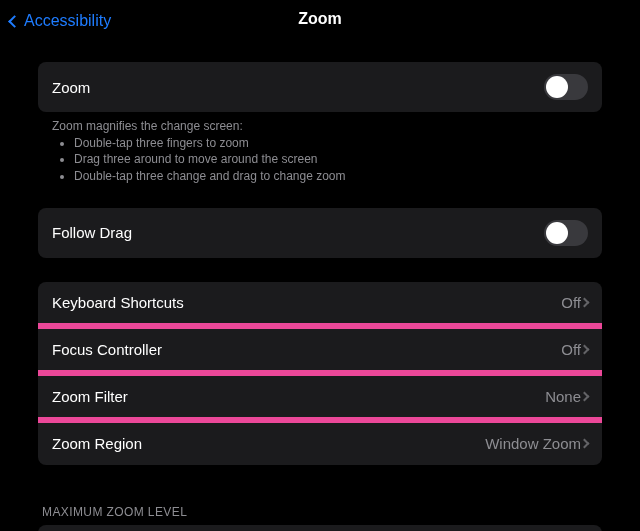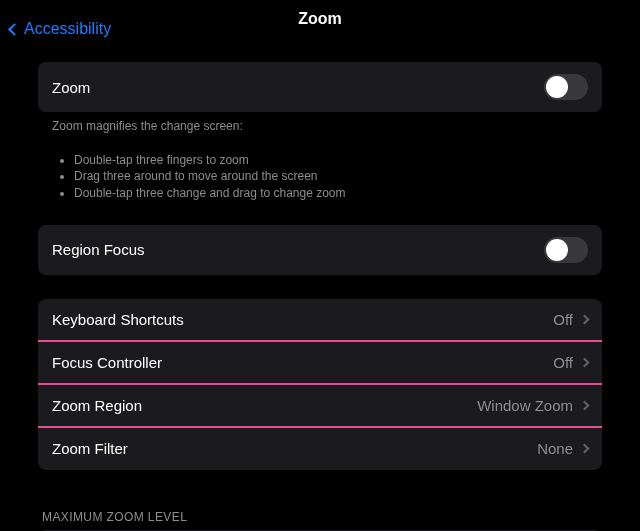--- a/index.html
+++ b/index.html
@@ -14,21 +14,21 @@
   }
   .header {
     position: relative;
     height: 38px;
     display: flex;
     align-items: center;
   }
   .back {
     position: absolute;
     left: 10px;
-    top: 20px;
+    top: 12px;
     display: flex;
     align-items: center;
     color: #1e7cff;
     font-size: 16px;
     cursor: pointer;
   }
   .back .chev {
     display: inline-block;
     width: 9px; height: 9px;
     border-left: 2px solid #1e7cff;
@@ -45,25 +45,25 @@
   .group { margin-top: 24px; }
   .cell {
     background: #1b1b1d;
     border-radius: 8px;
     padding: 12px 14px;
     display: flex;
     align-items: center;
     justify-content: space-between;
     min-height: 42px;
   }
-  .list .cell { border-radius: 0; border-bottom: 2px solid #ec4899; }
+  .list .cell { border-radius: 0; border-bottom: 6px solid #ec4899; }
   .list .cell:first-child { border-top-left-radius: 8px; border-top-right-radius: 8px; }
   .list .cell:last-child { border-bottom-left-radius: 8px; border-bottom-right-radius: 8px; border-bottom: none; }
   .cell-label { color: #fff; }
-  .cell-right { display: flex; align-items: center; gap: 8px; }
+  .cell-right { display: flex; align-items: center; }
   .cell-value { color: #8d8d92; }
   .chevron {
     width: 7px; height: 7px;
     border-top: 2px solid #636366;
     border-right: 2px solid #636366;
     transform: rotate(45deg);
   }
   .toggle {
     width: 44px; height: 26px;
     background: #39393d;
@@ -77,21 +77,21 @@
     width: 22px; height: 22px;
     background: #fff;
     border-radius: 50%;
   }
   .help {
     color: #8d8d92;
     font-size: 12px;
     padding: 6px 14px 0 14px;
     line-height: 1.35;
   }
-  .help ul { list-style: disc; padding-left: 22px; margin-top: 18px; }
+  .help ul { list-style: disc; padding-left: 22px; margin-top: 1px; }
   .section-header {
     color: #8d8d92;
     font-size: 12px;
     letter-spacing: 0.4px;
     padding: 0 0 6px 4px;
     margin-top: 40px;
   }
   .slider-cell {
     background: #1b1b1d;
     border-radius: 8px;
@@ -158,21 +158,21 @@
       <ul>
         <li>Double-tap three fingers to zoom</li>
         <li>Drag three around to move around the screen</li>
         <li>Double-tap three change and drag to change zoom</li>
       </ul>
     </div>
   </div>
 
   <div class="group">
     <div class="cell">
-      <span class="cell-label">Region Focus</span>
+      <span class="cell-label">Follow Drag</span>
       <div class="toggle">
         <div class="knob"></div>
       </div>
     </div>
   </div>
 
   <div class="group list">
     <div class="cell">
       <span class="cell-label">Keyboard Shortcuts</span>
       <div class="cell-right">
@@ -181,30 +181,30 @@
       </div>
     </div>
     <div class="cell">
       <span class="cell-label">Focus Controller</span>
       <div class="cell-right">
         <span class="cell-value">Off</span>
         <span class="chevron"></span>
       </div>
     </div>
     <div class="cell">
+      <span class="cell-label">Zoom Filter</span>
+      <div class="cell-right">
+        <span class="cell-value">None</span>
+        <span class="chevron"></span>
+      </div>
+    </div>
+    <div class="cell">
       <span class="cell-label">Zoom Region</span>
       <div class="cell-right">
         <span class="cell-value">Window Zoom</span>
-        <span class="chevron"></span>
-      </div>
-    </div>
-    <div class="cell">
-      <span class="cell-label">Zoom Filter</span>
-      <div class="cell-right">
-        <span class="cell-value">None</span>
         <span class="chevron"></span>
       </div>
     </div>
   </div>
 
   <div class="group">
     <div class="section-header">MAXIMUM ZOOM LEVEL</div>
     <div class="slider-cell">
       <div class="slider">
         <div class="track"></div>

